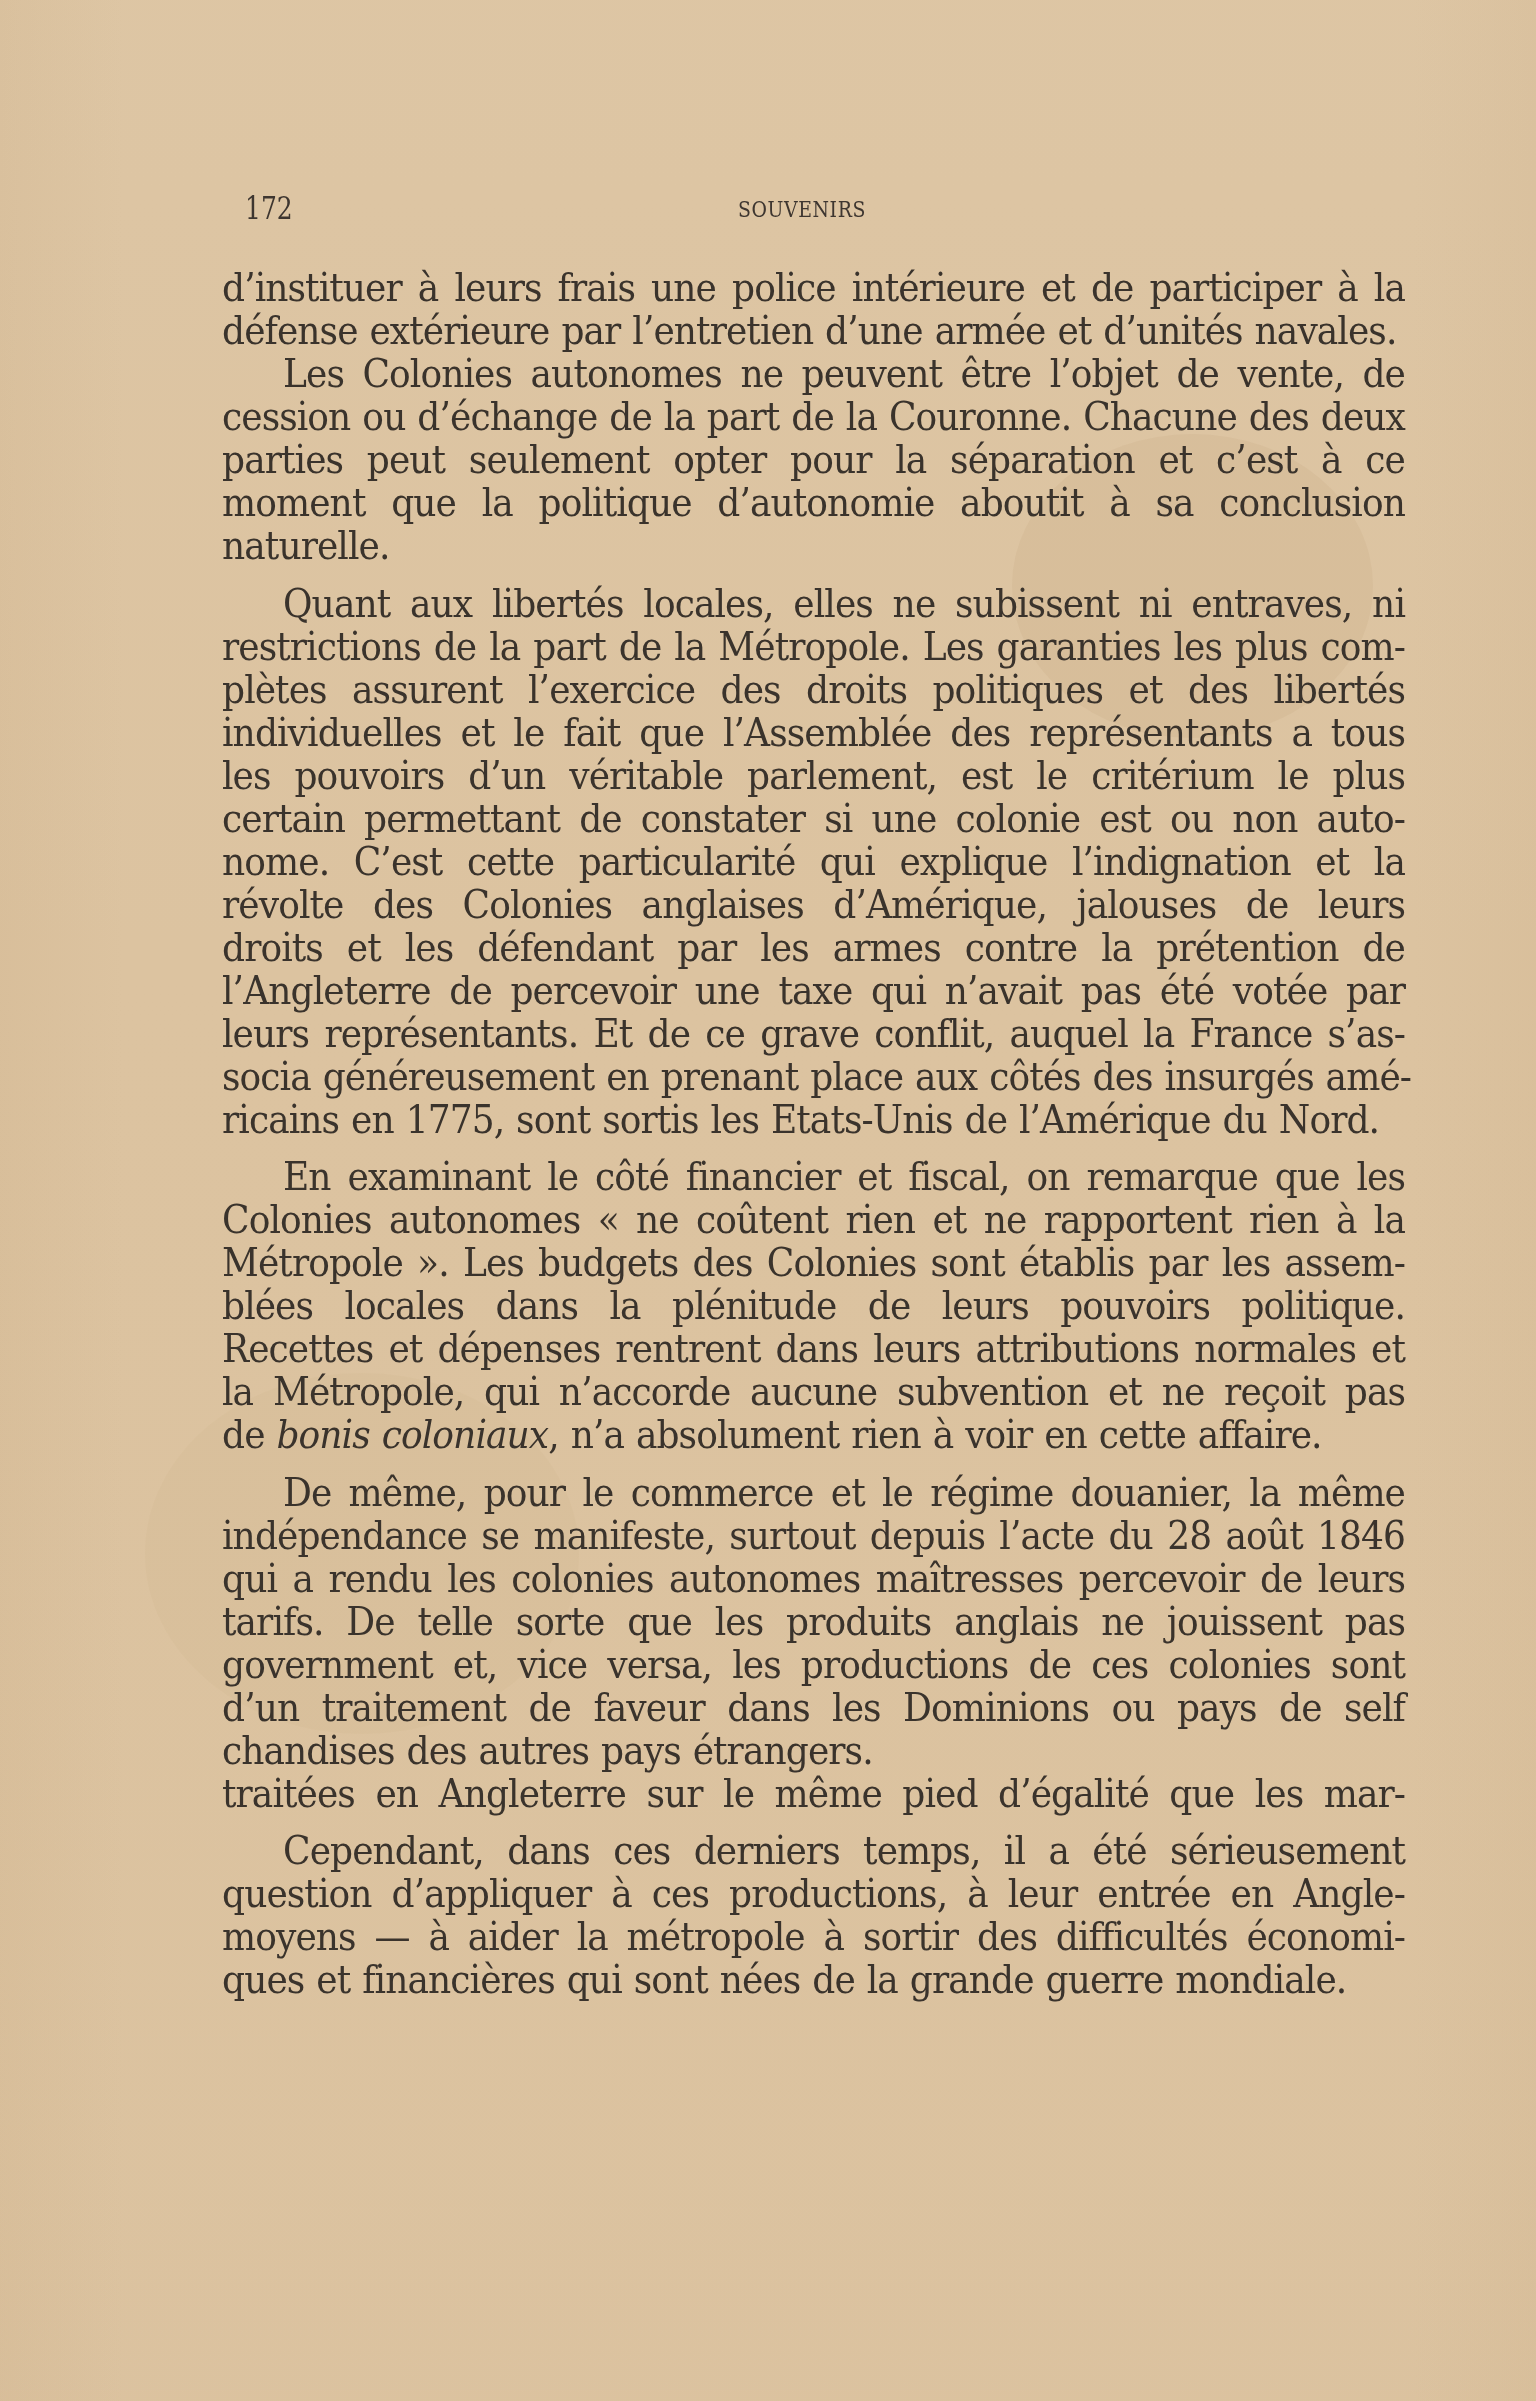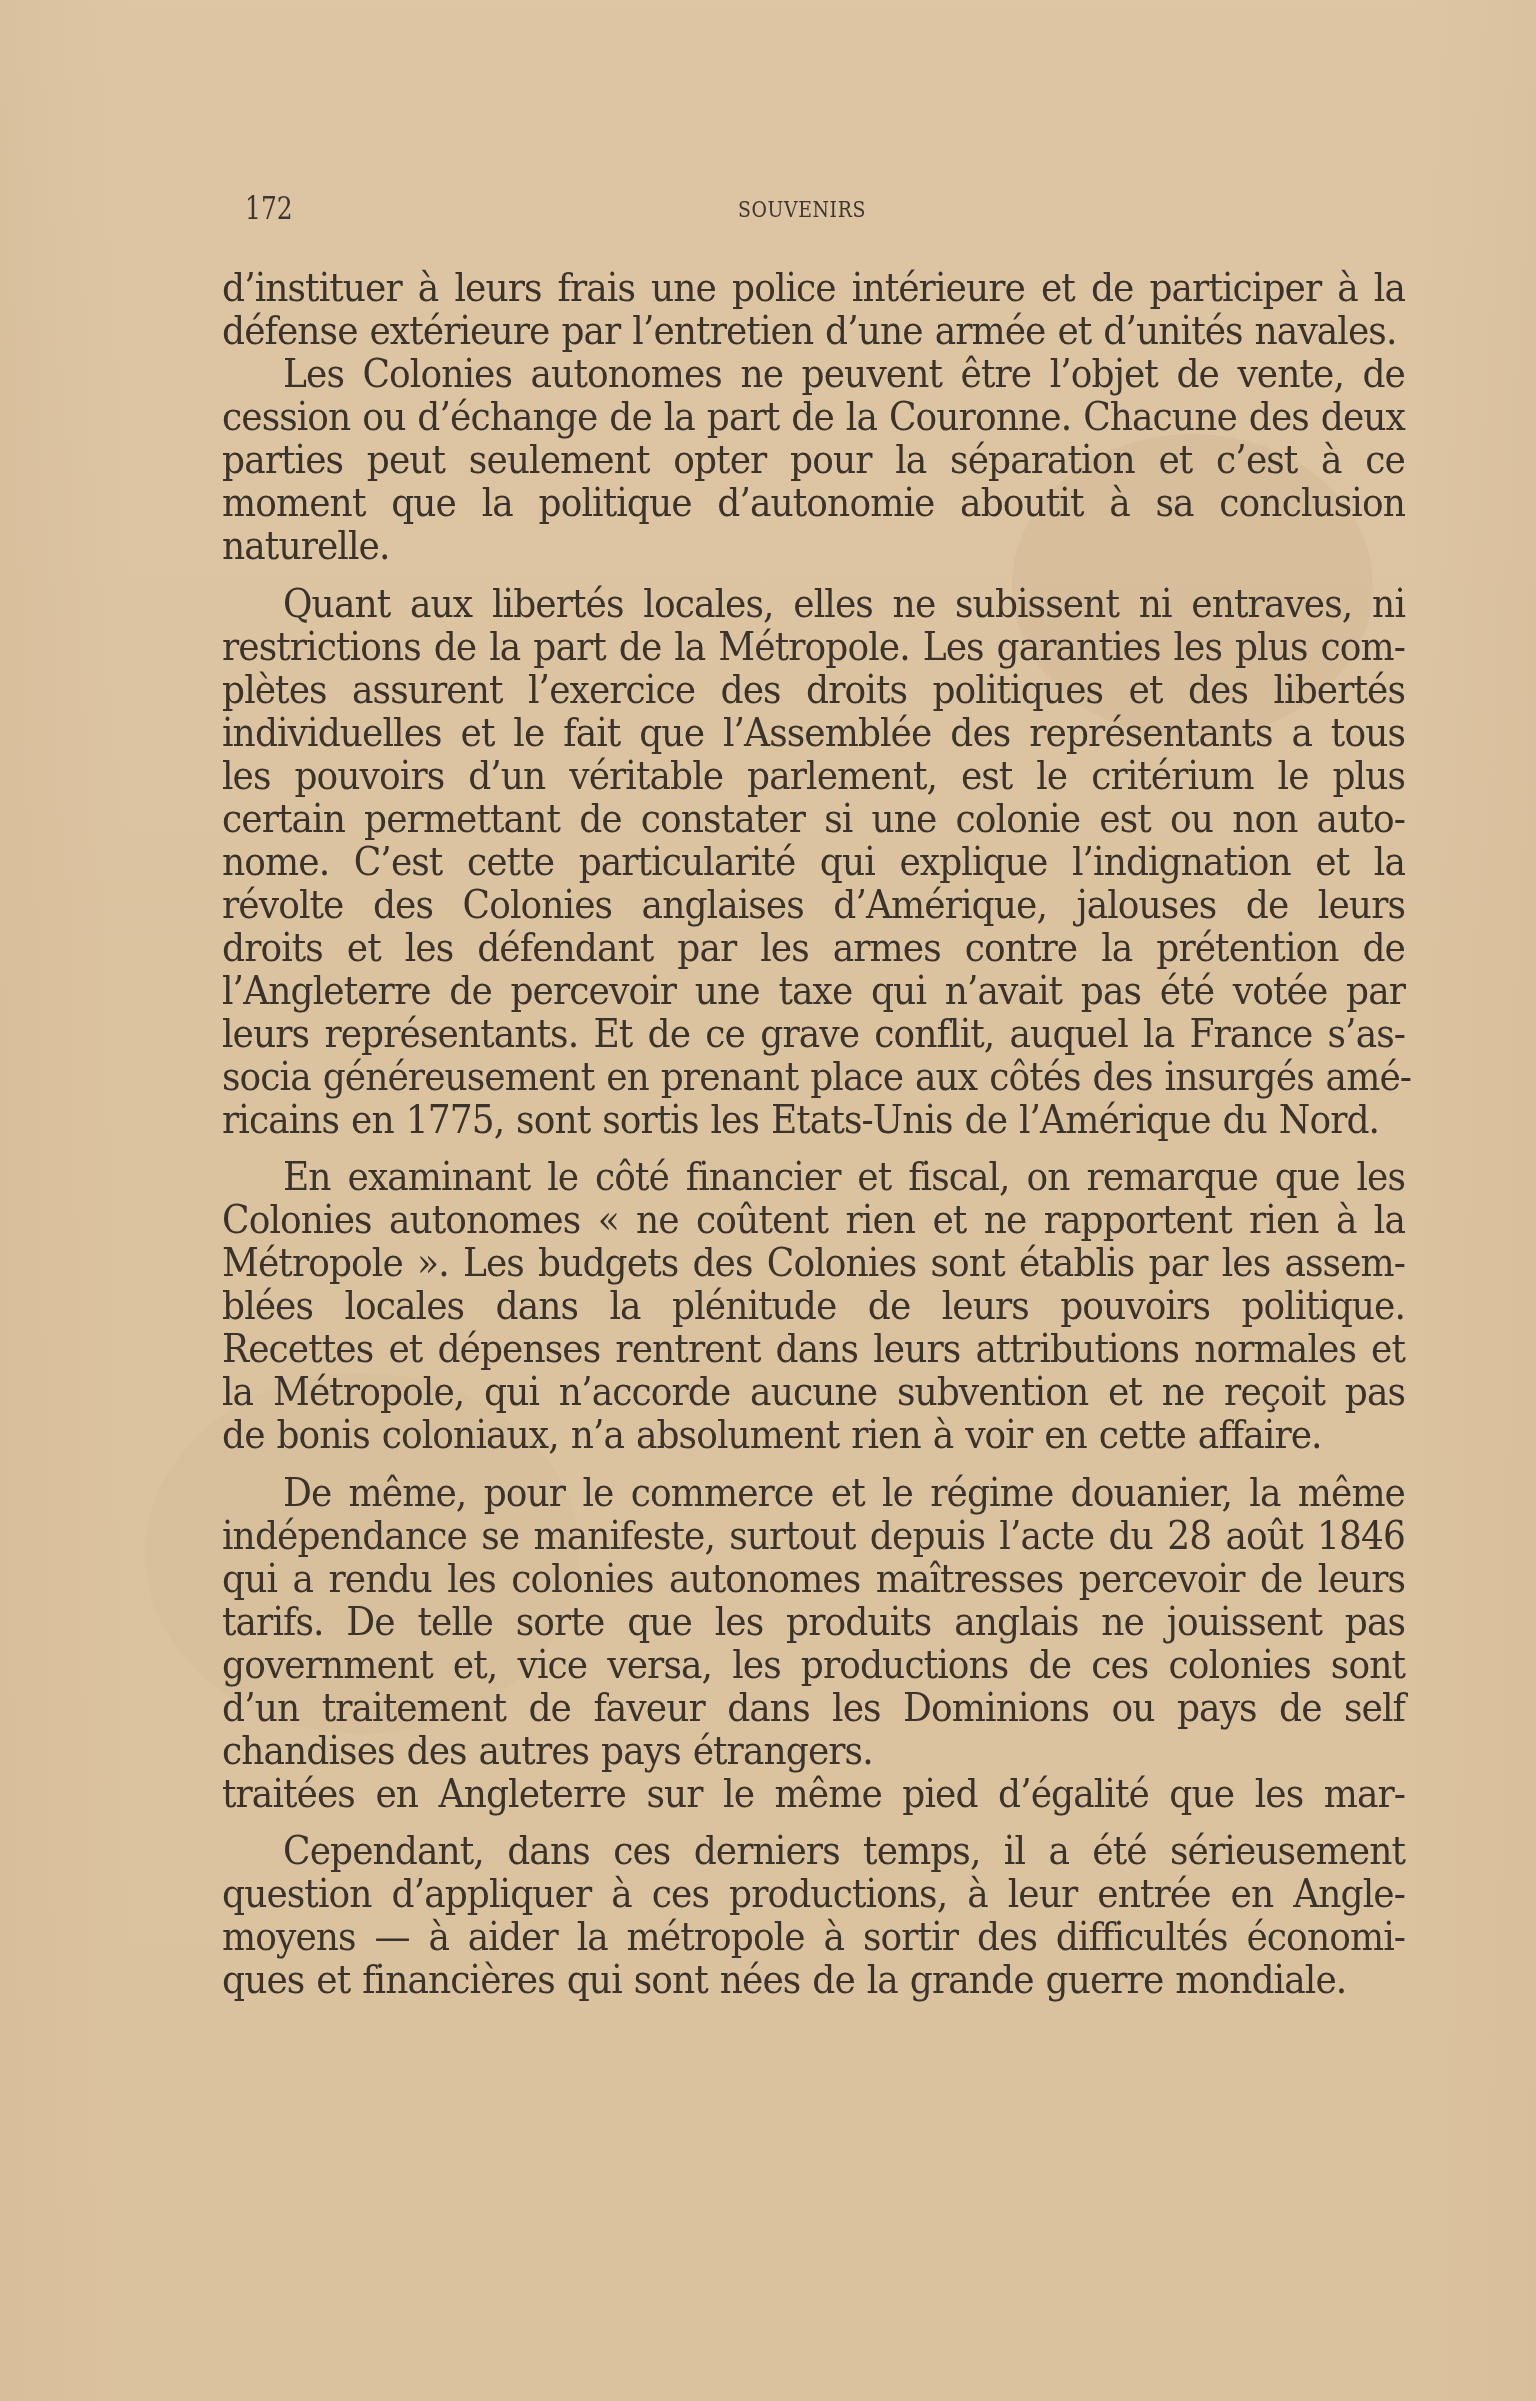--- a/index.html
+++ b/index.html
@@ -73,20 +73,21 @@
     .line.last {
       text-align-last: left;
     }
     .line.indent {
       padding-left: 61px;
     }
     .para-gap {
       height: 14.5px;
     }
     .it {
+      font-style: italic;
     }
     .stain {
       position: absolute;
       border-radius: 50%;
       background: rgba(180,150,110,0.12);
     }
   </style>
 </head>
 <body>
 

